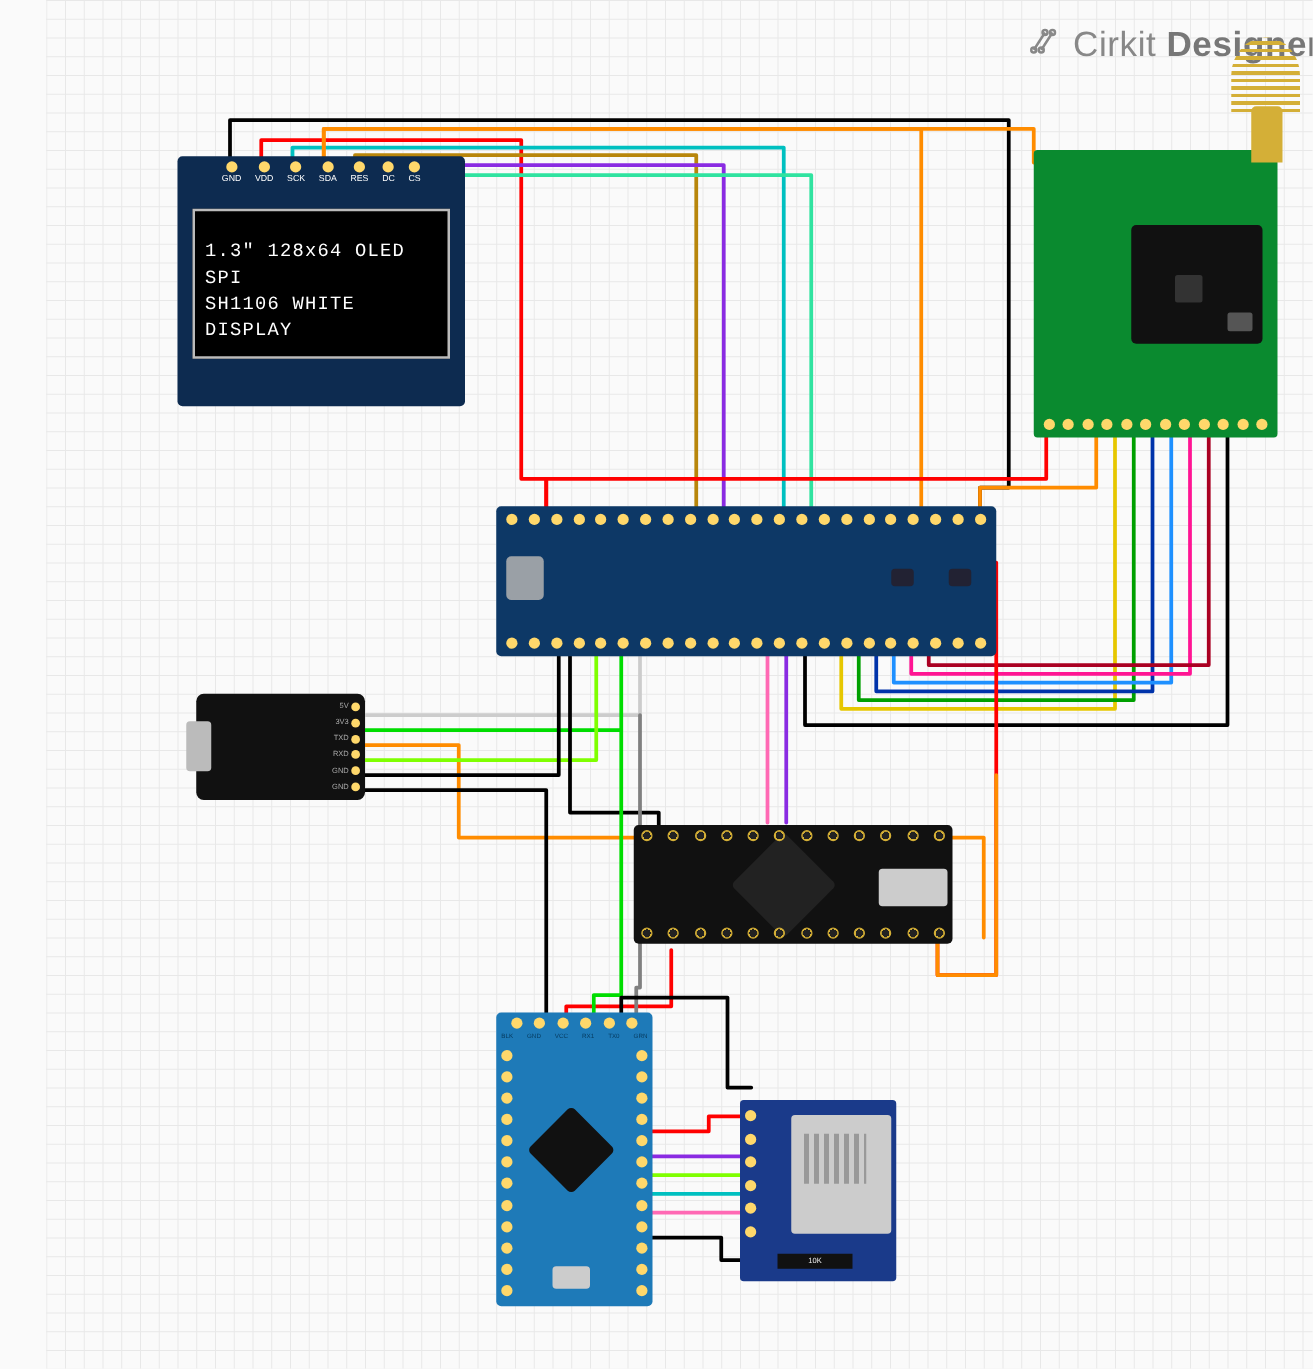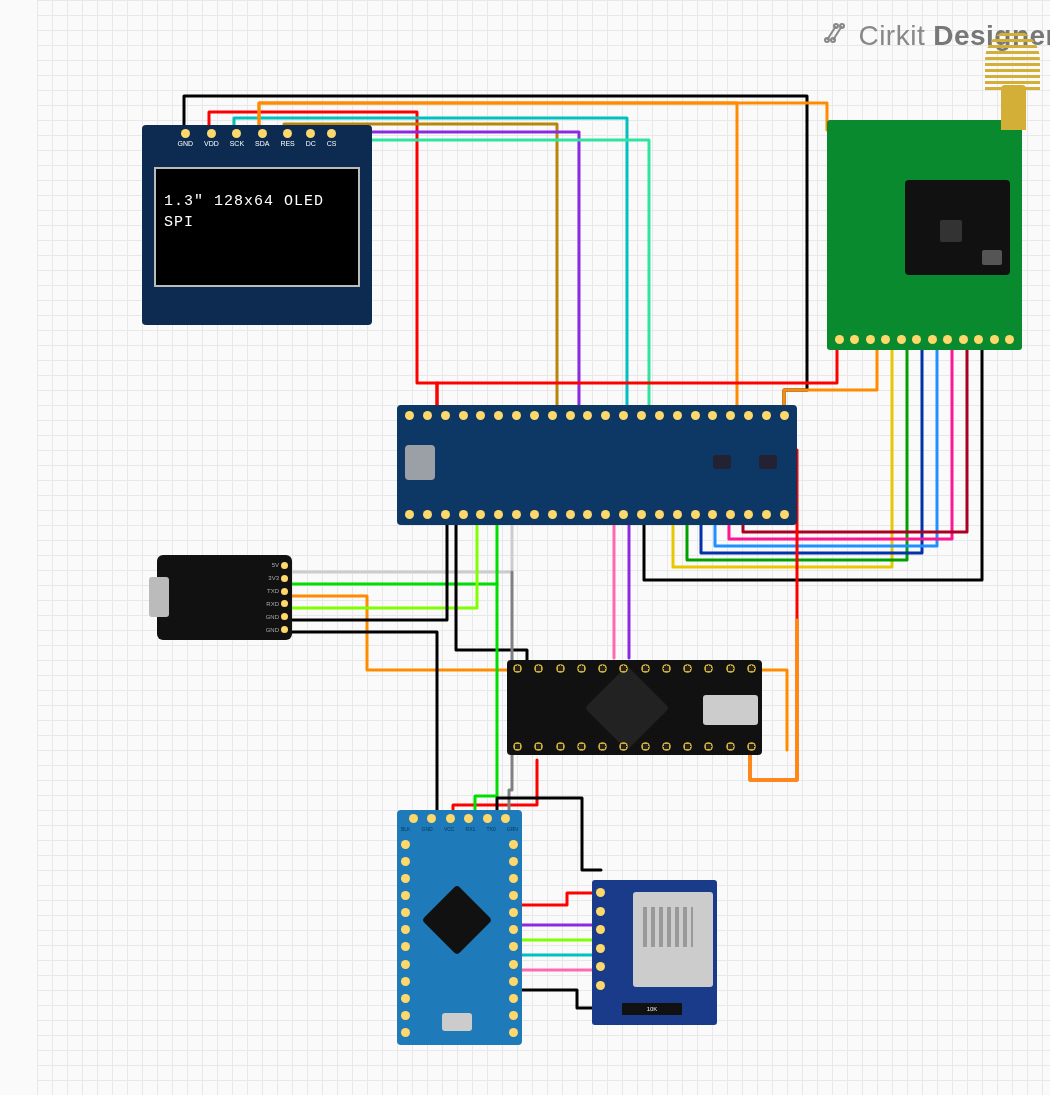--- a/index.html
+++ b/index.html
@@ -367,20 +367,21 @@
       <div class="pin"><div class="dot"></div><span>GND</span></div>
       <div class="pin"><div class="dot"></div><span>VDD</span></div>
       <div class="pin"><div class="dot"></div><span>SCK</span></div>
       <div class="pin"><div class="dot"></div><span>SDA</span></div>
       <div class="pin"><div class="dot"></div><span>RES</span></div>
       <div class="pin"><div class="dot"></div><span>DC</span></div>
       <div class="pin"><div class="dot"></div><span>CS</span></div>
     </div>
     <div class="screen">
       <div>1.3" 128x64 OLED SPI</div>
+      <div>SH1106 WHITE DISPLAY</div>
     </div>
   </div>
 
   <div class="usbttl">
     <div class="usb"></div>
     <div class="pins">
       <div class="pin">
           <span>5V</span>
           <div class="dot"></div>
         </div>

